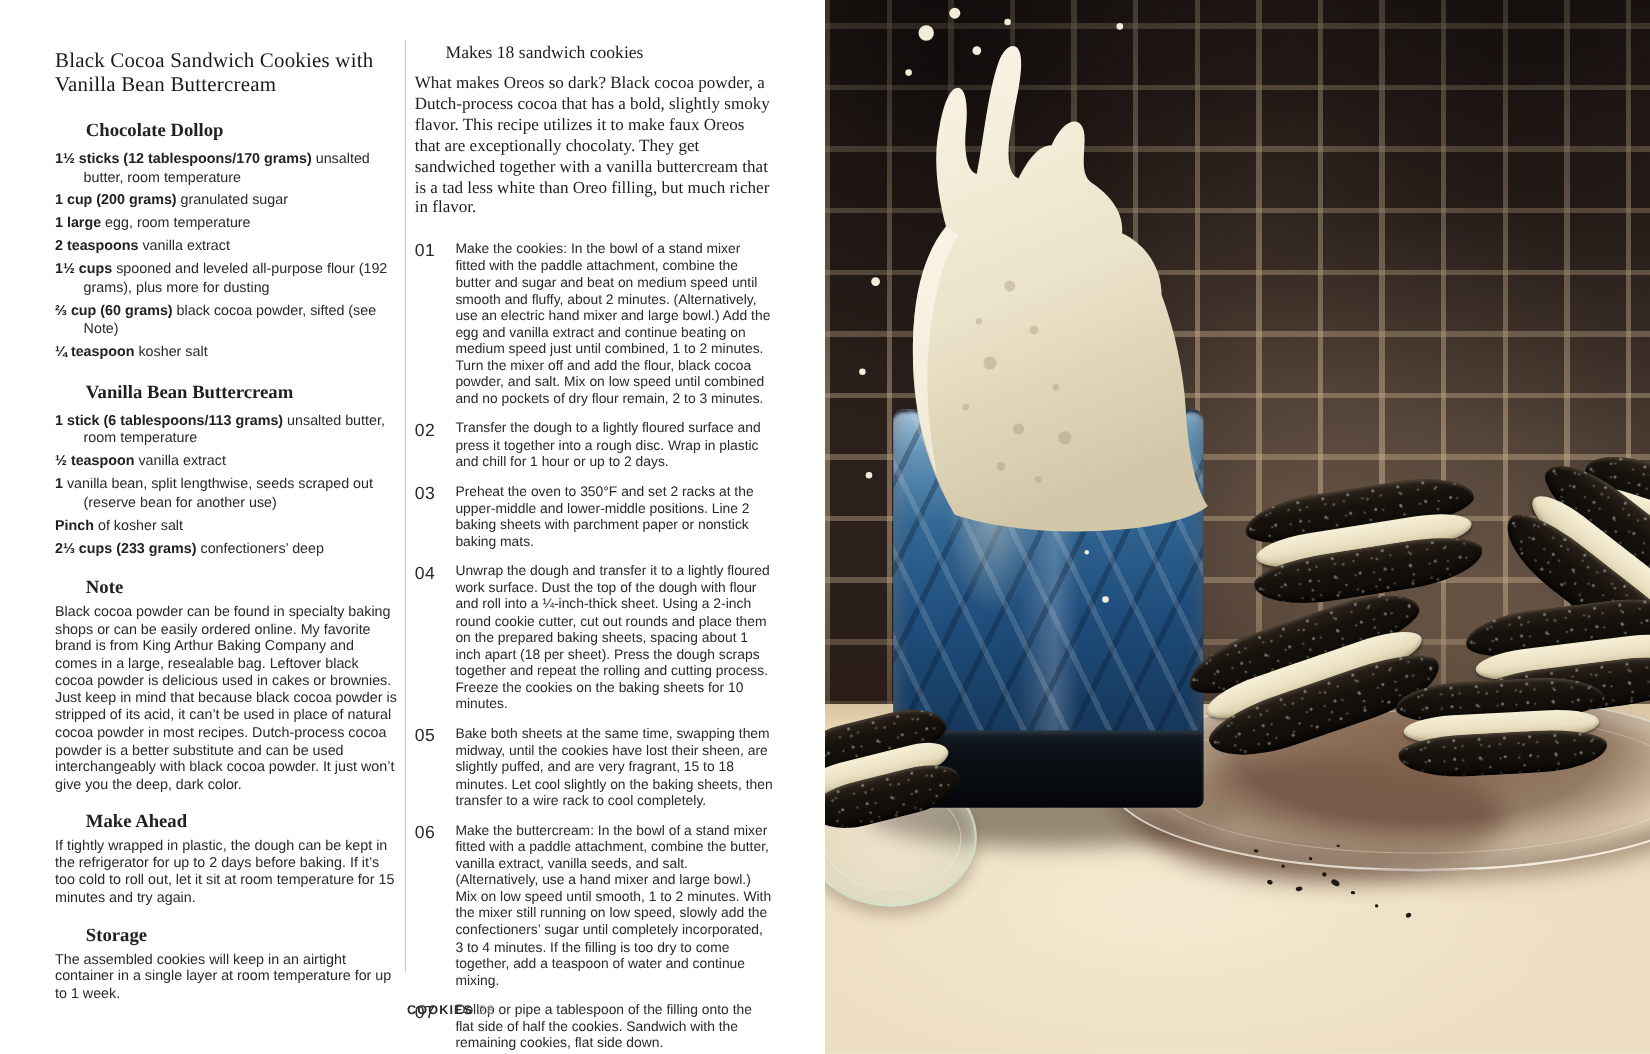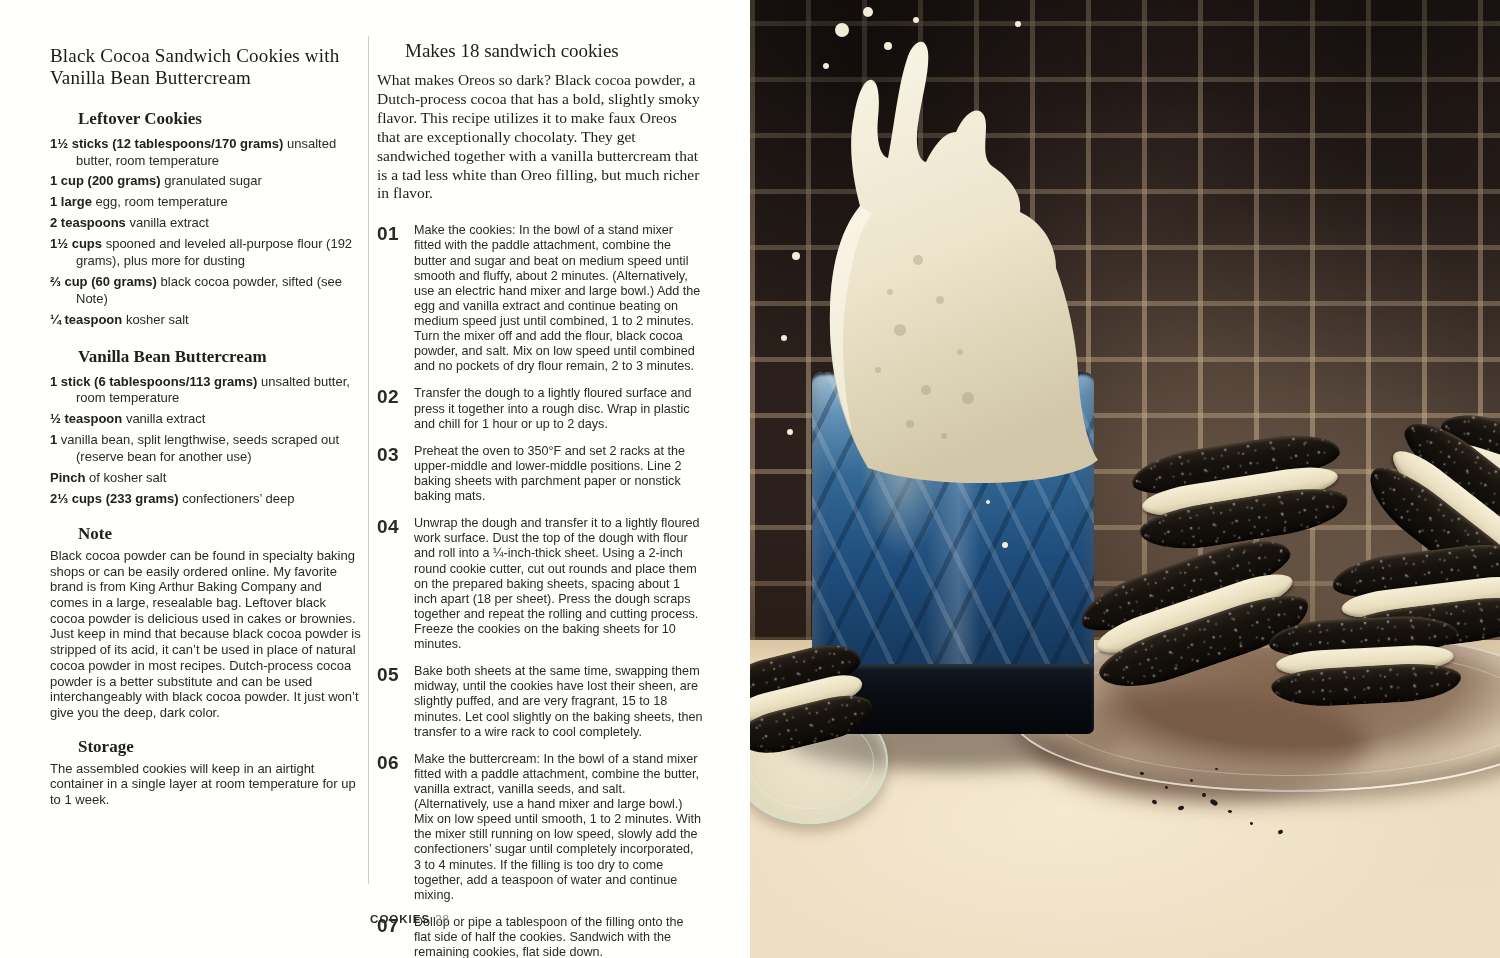--- a/index.html
+++ b/index.html
@@ -15,24 +15,24 @@
   .ing { font-size:13px; line-height:1.3; padding-left:26px; text-indent:-26px; margin-bottom:4px; color:#2b2927; }
   .ing .amt { font-weight:700; color:#232120; }
   .grp2 { margin-top:18px; }
   .note-block { margin-top:16px; }
   .note-head { font-family:"Liberation Serif", serif; font-size:17px; color:#23211f; padding-left:28px; margin-bottom:4px; }
   .note-text { font-size:13px; line-height:1.21; color:#2b2927; }
 
   .divider { position:absolute; left:368px; top:36px; width:1px; height:848px; background:#cfcdca; }
 
   .col-steps { position:absolute; left:377px; top:40px; width:326px; }
-  .yield { font-family:"Liberation Serif", serif; font-size:19px; color:#1f1d1b; padding-left:28px; margin-bottom:9px; }
+  .yield { font-family:"Liberation Serif", serif; font-size:16px; color:#1f1d1b; padding-left:28px; margin-bottom:9px; }
   .intro { font-family:"Liberation Serif", serif; font-size:15.5px; line-height:1.22; color:#1f1d1b; margin-bottom:20px; }
   .step { display:flex; margin-bottom:12px; }
-  .step-num { flex:0 0 24px; margin-right:13px; font-size:19px; line-height:1.2; color:#2b2927; letter-spacing:.5px;font-weight:bold; }
+  .step-num { flex:0 0 24px; margin-right:13px; font-size:16px; line-height:1.2; color:#2b2927; letter-spacing:.5px; }
   .step-text { flex:1; font-size:12.6px; line-height:1.2; color:#2b2927; }
 
   .footer { position:absolute; left:0; top:913px; width:820px; text-align:center; font-size:11.5px; letter-spacing:1px; }
   .footer .sec { font-weight:700; color:#2a2826; }
   .footer .pg { color:#8f8d8a; margin-left:5px; }
 
   
   .photo { position:absolute; left:750px; top:0; width:750px; height:958px; overflow:hidden; background:#e9d8ba; }
 
   .wall { position:absolute; left:0; top:0; width:750px; height:642px;
@@ -115,21 +115,21 @@
 </style>
 </head>
 <body>
 
 <div class="page-left">
 
   <div class="col-ing">
     <h1 class="recipe-title">Black Cocoa Sandwich Cookies with Vanilla Bean Buttercream</h1>
 
     <div>
-      <h2 class="grp-head">Leftover Cookies</h2>
+      <h2 class="grp-head">Chocolate Dollop</h2>
       <p class="ing"><span class="amt">1½ sticks (12 tablespoons/170 grams)</span> <span>unsalted butter, room temperature</span></p>
       <p class="ing"><span class="amt">1 cup (200 grams)</span> <span>granulated sugar</span></p>
       <p class="ing"><span class="amt">1 large</span> <span>egg, room temperature</span></p>
       <p class="ing"><span class="amt">2 teaspoons</span> <span>vanilla extract</span></p>
       <p class="ing"><span class="amt">1½ cups</span> <span>spooned and leveled all-purpose flour (192 grams), plus more for dusting</span></p>
       <p class="ing"><span class="amt">⅔ cup (60 grams)</span> <span>black cocoa powder, sifted (see Note)</span></p>
       <p class="ing"><span class="amt">¼ teaspoon</span> <span>kosher salt</span></p>
     </div>
 
     <div class="grp2">
@@ -137,20 +137,24 @@
       <p class="ing"><span class="amt">1 stick (6 tablespoons/113 grams)</span> <span>unsalted butter, room temperature</span></p>
       <p class="ing"><span class="amt">½ teaspoon</span> <span>vanilla extract</span></p>
       <p class="ing"><span class="amt">1</span> <span>vanilla bean, split lengthwise, seeds scraped out (reserve bean for another use)</span></p>
       <p class="ing"><span class="amt">Pinch</span> <span>of kosher salt</span></p>
       <p class="ing"><span class="amt">2⅓ cups (233 grams)</span> <span>confectioners’ deep</span></p>
     </div>
 
     <div class="note-block">
       <h3 class="note-head">Note</h3>
       <p class="note-text">Black cocoa powder can be found in specialty baking shops or can be easily ordered online. My favorite brand is from King Arthur Baking Company and comes in a large, resealable bag. Leftover black cocoa powder is delicious used in cakes or brownies. Just keep in mind that because black cocoa powder is stripped of its acid, it can’t be used in place of natural cocoa powder in most recipes. Dutch-process cocoa powder is a better substitute and can be used interchangeably with black cocoa powder. It just won’t give you the deep, dark color.</p>
+    </div>
+    <div class="note-block">
+      <h3 class="note-head">Make Ahead</h3>
+      <p class="note-text">If tightly wrapped in plastic, the dough can be kept in the refrigerator for up to 2 days before baking. If it’s too cold to roll out, let it sit at room temperature for 15 minutes and try again.</p>
     </div>
     <div class="note-block">
       <h3 class="note-head">Storage</h3>
       <p class="note-text">The assembled cookies will keep in an airtight container in a single layer at room temperature for up to 1 week.</p>
     </div>
   </div>
 
   <div class="divider"></div>
 
   <div class="col-steps">

